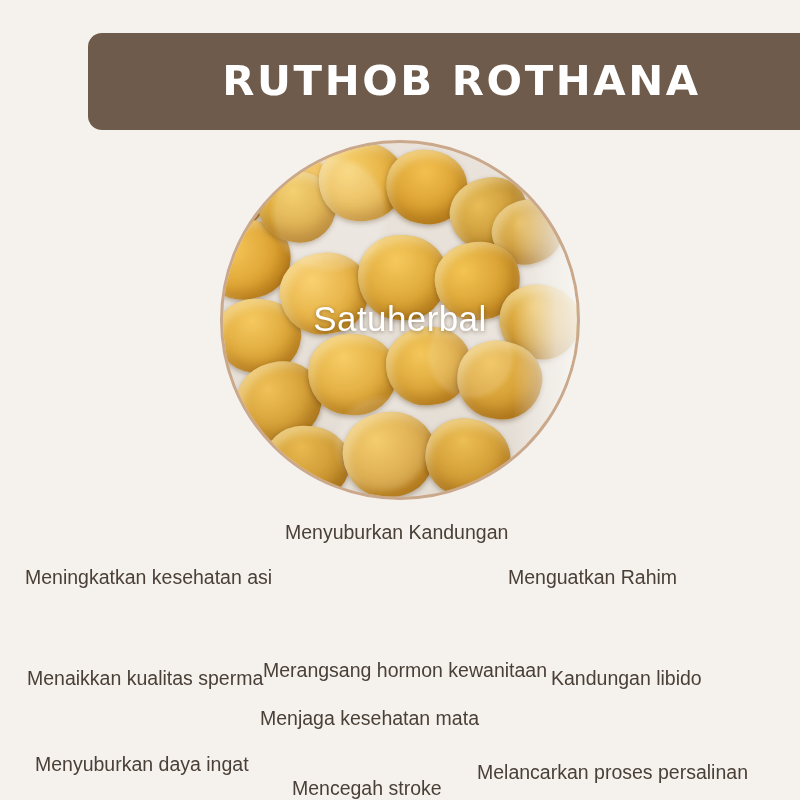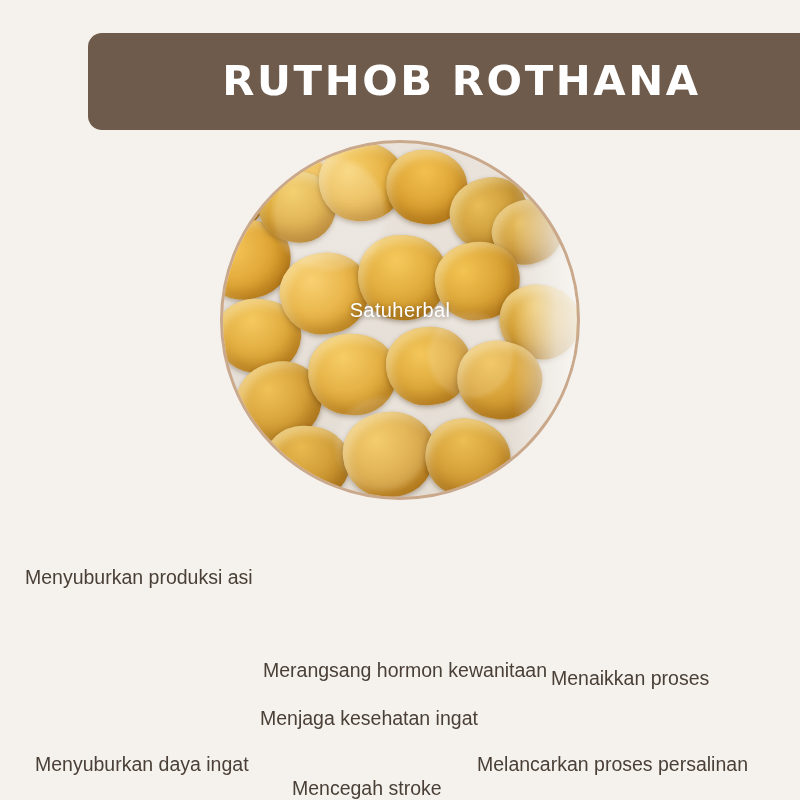--- a/index.html
+++ b/index.html
@@ -112,21 +112,21 @@
     background: linear-gradient(90deg, rgba(255,255,255,0) 0%, rgba(246,244,240,0.75) 55%, rgba(252,251,249,0.95) 100%);
     pointer-events: none;
   }
   .watermark {
     position: absolute;
     left: 0;
     right: 0;
     top: 44%;
     text-align: center;
     color: #ffffff;
-    font-size: 20px;
+    font-size: 35px;
     font-family: "Liberation Sans", sans-serif;
     text-shadow: 0 1px 4px rgba(60,40,10,0.45);
     letter-spacing: 0.4px;
   }
 
   
   .benefits {
     position: absolute;
     left: 0;
     top: 505px;
@@ -171,22 +171,25 @@
       <div class="date d15"></div>
       <div class="date d16"></div>
       <div class="date d17"></div>
       <div class="frost"></div>
       <div class="plate-edge"></div>
     </div>
     <div class="watermark">Satuherbal</div>
   </div>
 
   <div class="benefits">
-      <div class="benefit" style="left: 25px; top: 61px;">Menyuburkan produksi asi</div>
+      <div class="benefit" style="left: 285px; top: 16px;">Menyuburkan Kandungan</div>
+      <div class="benefit" style="left: 25px; top: 61px;">Meningkatkan kesehatan asi</div>
+      <div class="benefit" style="left: 508px; top: 61px;">Menguatkan Rahim</div>
       <div class="benefit" style="left: 263px; top: 108px; margin-top: 46px;">Merangsang hormon kewanitaan</div>
-      <div class="benefit" style="left: 551px; top: 162px;">Menaikkan proses</div>
-      <div class="benefit" style="left: 260px; top: 202px;">Menjaga kesehatan ingat</div>
+      <div class="benefit" style="left: 27px; top: 162px;">Menaikkan kualitas sperma</div>
+      <div class="benefit" style="left: 551px; top: 162px;">Kandungan libido</div>
+      <div class="benefit" style="left: 260px; top: 202px;">Menjaga kesehatan mata</div>
       <div class="benefit" style="left: 35px; top: 248px;">Menyuburkan daya ingat</div>
-      <div class="benefit" style="left: 477px; top: 248px;">Melancarkan proses persalinan</div>
+      <div class="benefit" style="left: 477px; top: 256px;">Melancarkan proses persalinan</div>
       <div class="benefit" style="left: 292px; top: 272px;">Mencegah stroke</div>
     </div>
 
 </div>
 
 </body></html>

